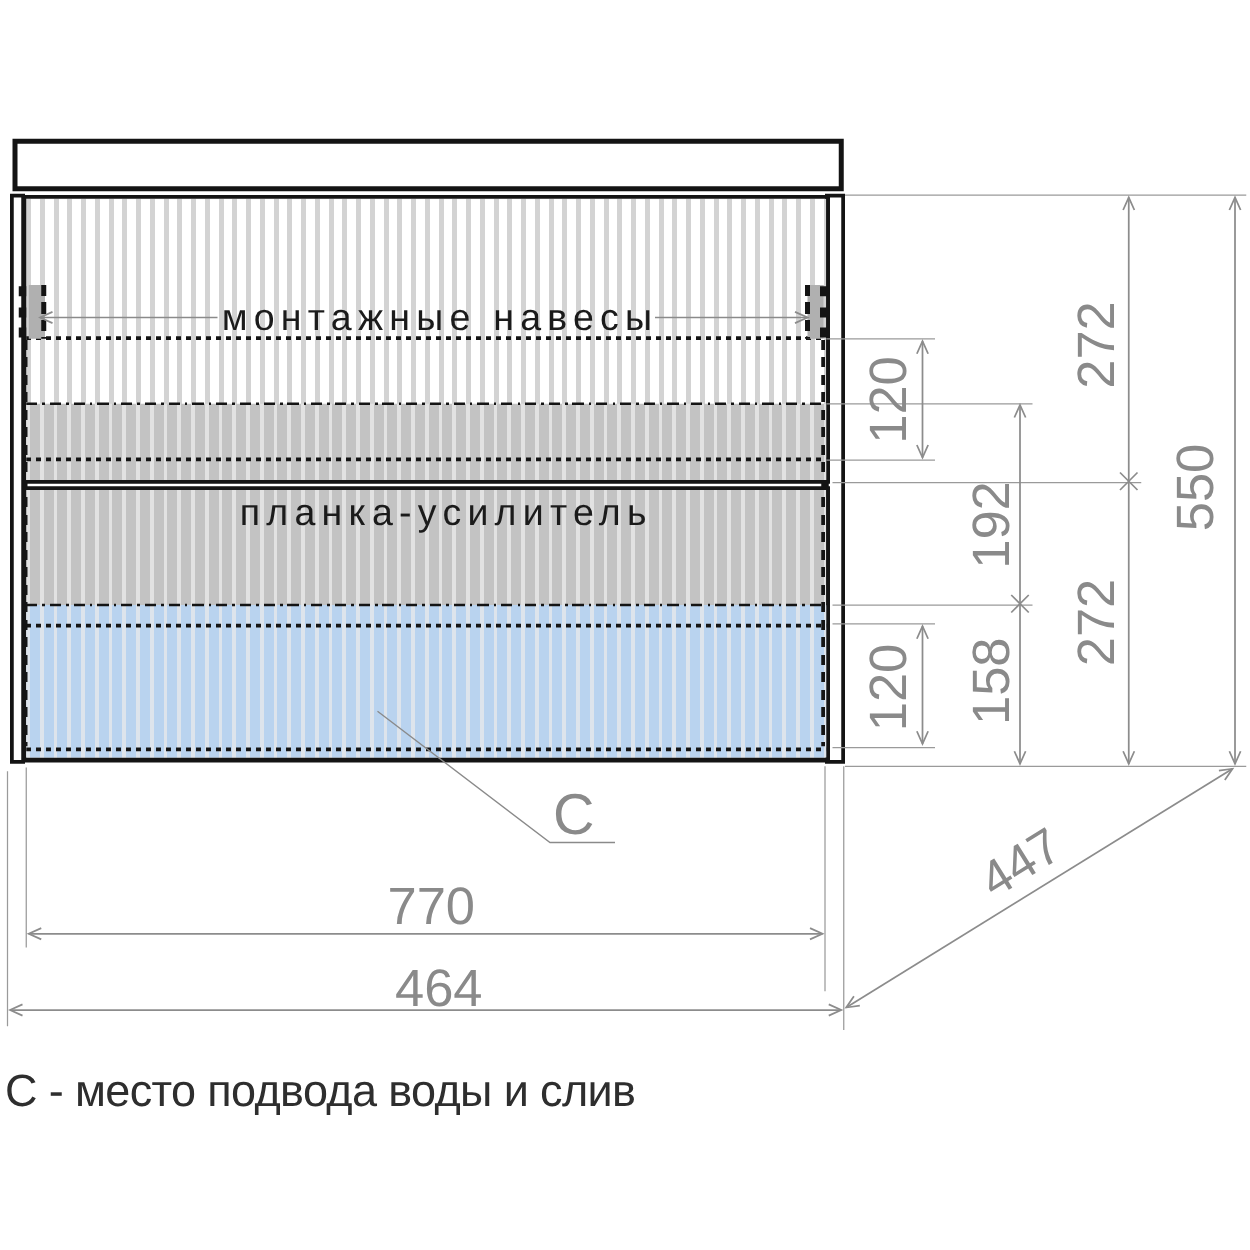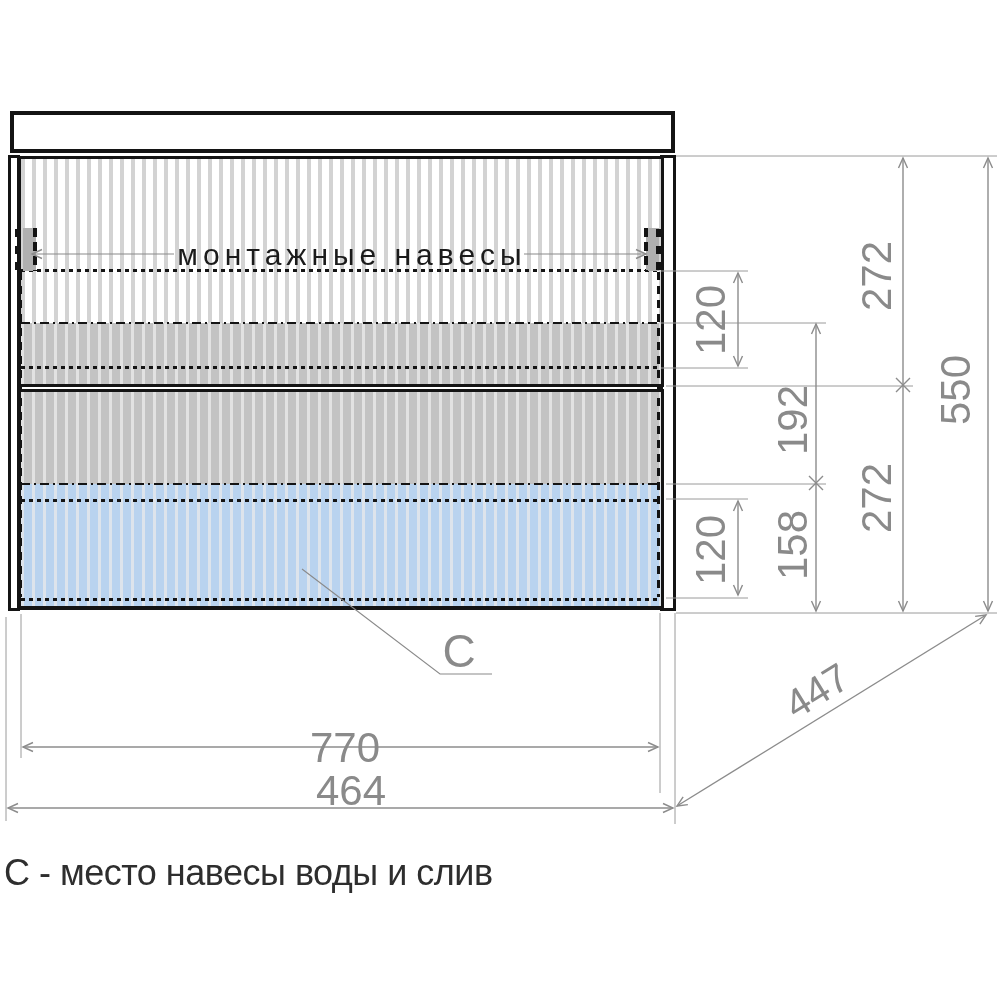--- a/index.html
+++ b/index.html
@@ -119,28 +119,29 @@
     </g>
 
     <g>
       <line class="leader" x1="174" y1="254" x2="32" y2="254" marker-end="url(#ar)"></line>
       <line class="leader" x1="524" y1="254" x2="646" y2="254" marker-end="url(#ar)"></line>
       <path class="leader" d="M302 569 L440 674 H492"></path>
     </g>
   </svg>
 
   <div class="abs partlabel" style="left:352px;top:255px;">монтажные навесы</div>
+  <div class="abs partlabel" style="left:357px;top:411px;">планка-усилитель</div>
   <div class="abs clabel" style="left:459px;top:651px;">С</div>
 
   <div class="abs dimnum vert" style="left:711px;top:320px;">120</div>
   <div class="abs dimnum vert" style="left:793px;top:420px;">192</div>
   <div class="abs dimnum vert" style="left:793px;top:545px;">158</div>
   <div class="abs dimnum vert" style="left:711px;top:550px;">120</div>
   <div class="abs dimnum vert" style="left:877px;top:276px;">272</div>
   <div class="abs dimnum vert" style="left:877px;top:498px;">272</div>
   <div class="abs dimnum vert" style="left:956px;top:390px;">550</div>
-  <div class="abs dimnum" style="left:345px;top:725px;margin-top:23px;">770</div>
+  <div class="abs dimnum" style="left:345px;top:725px;">770</div>
   <div class="abs dimnum" style="left:351px;top:791px;">464</div>
   <div class="abs dimnum diag" style="left:817px;top:691px;">447</div>
 
-  <div class="abs note" style="left:4px;top:852px;">С - место навесы воды и слив</div>
+  <div class="abs note" style="left:4px;top:852px;">С - место подвода воды и слив</div>
 
 </div>
 
 </body></html>

